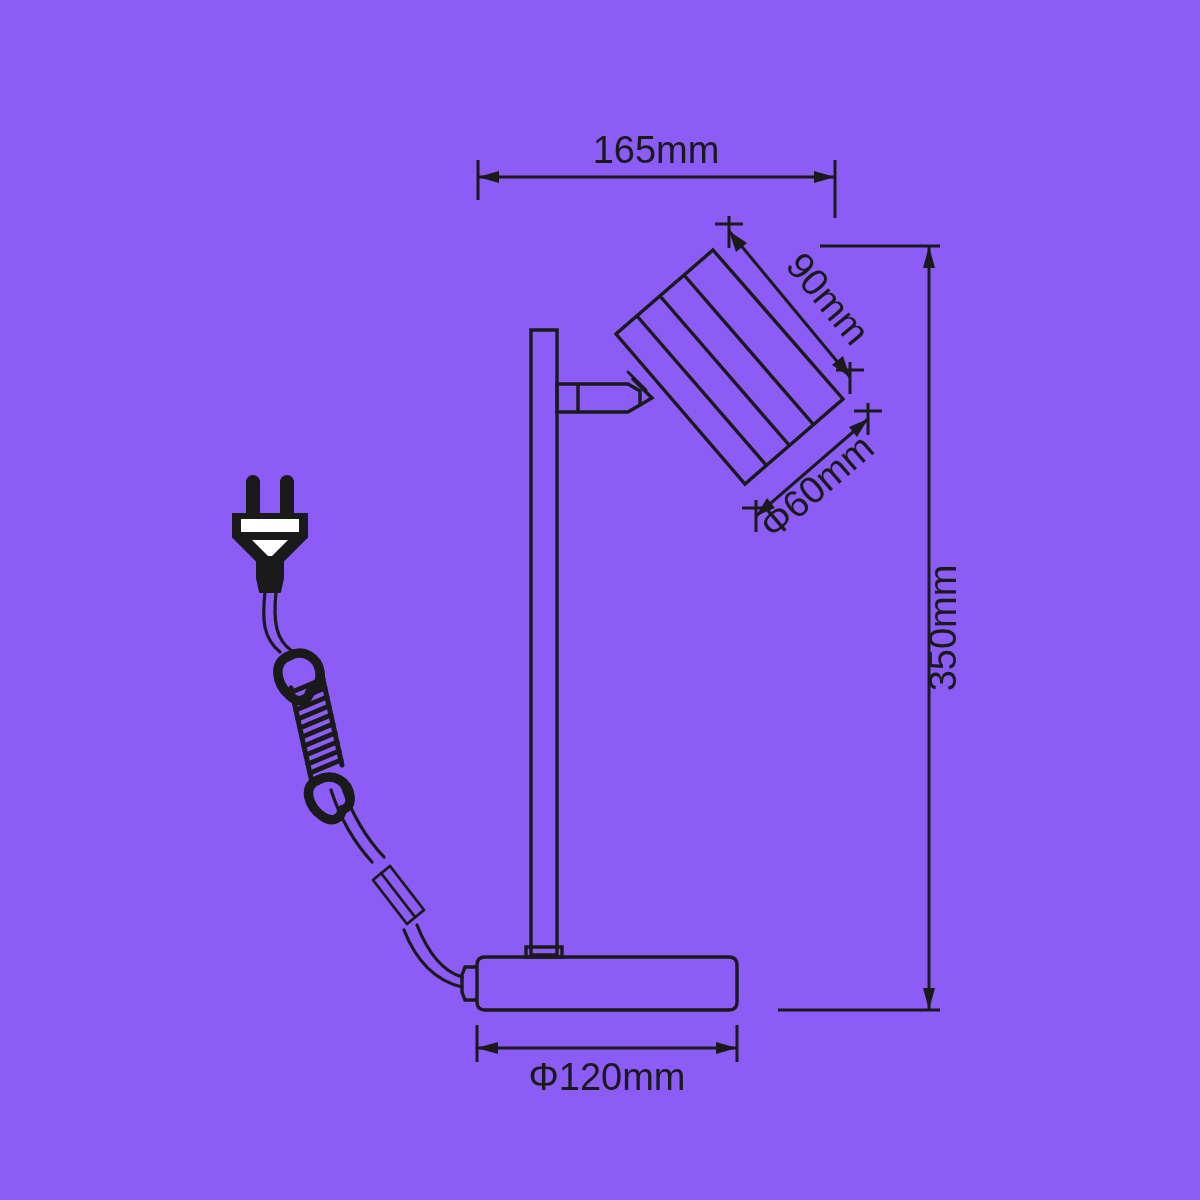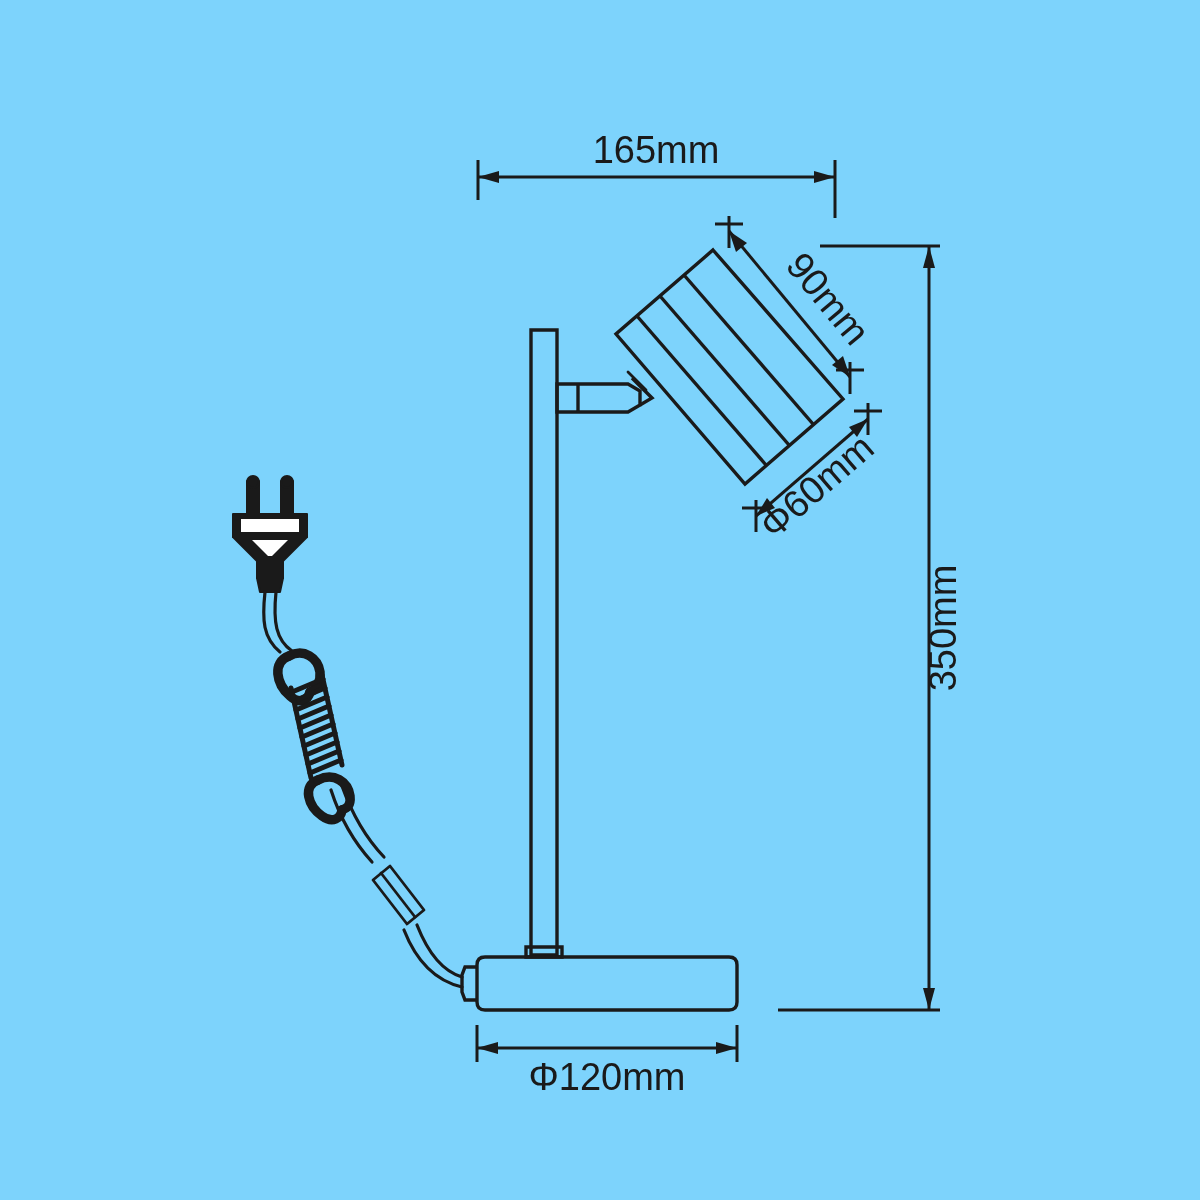--- a/index.html
+++ b/index.html
@@ -11,21 +11,21 @@
   body {
     width: 1200px;
     height: 1200px;
     overflow: hidden;
     font-family: "Liberation Sans", sans-serif;
   }
   #drawing-root {
     position: relative;
     width: 1200px;
     height: 1200px;
-    background: #7dd3fc;
+    background: #8b5cf6;
   }
   svg#tech-drawing {
     display: block;
     width: 1200px;
     height: 1200px;
   }
   .outline {
     fill: none;
     stroke: #1a1a1a;
     stroke-width: 3.4;

